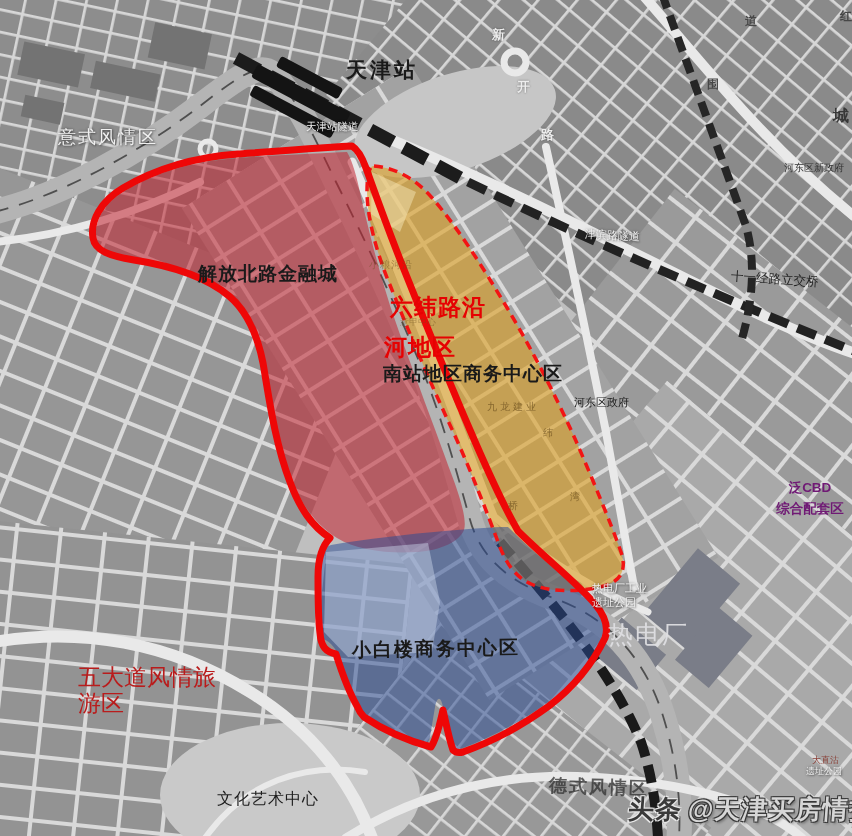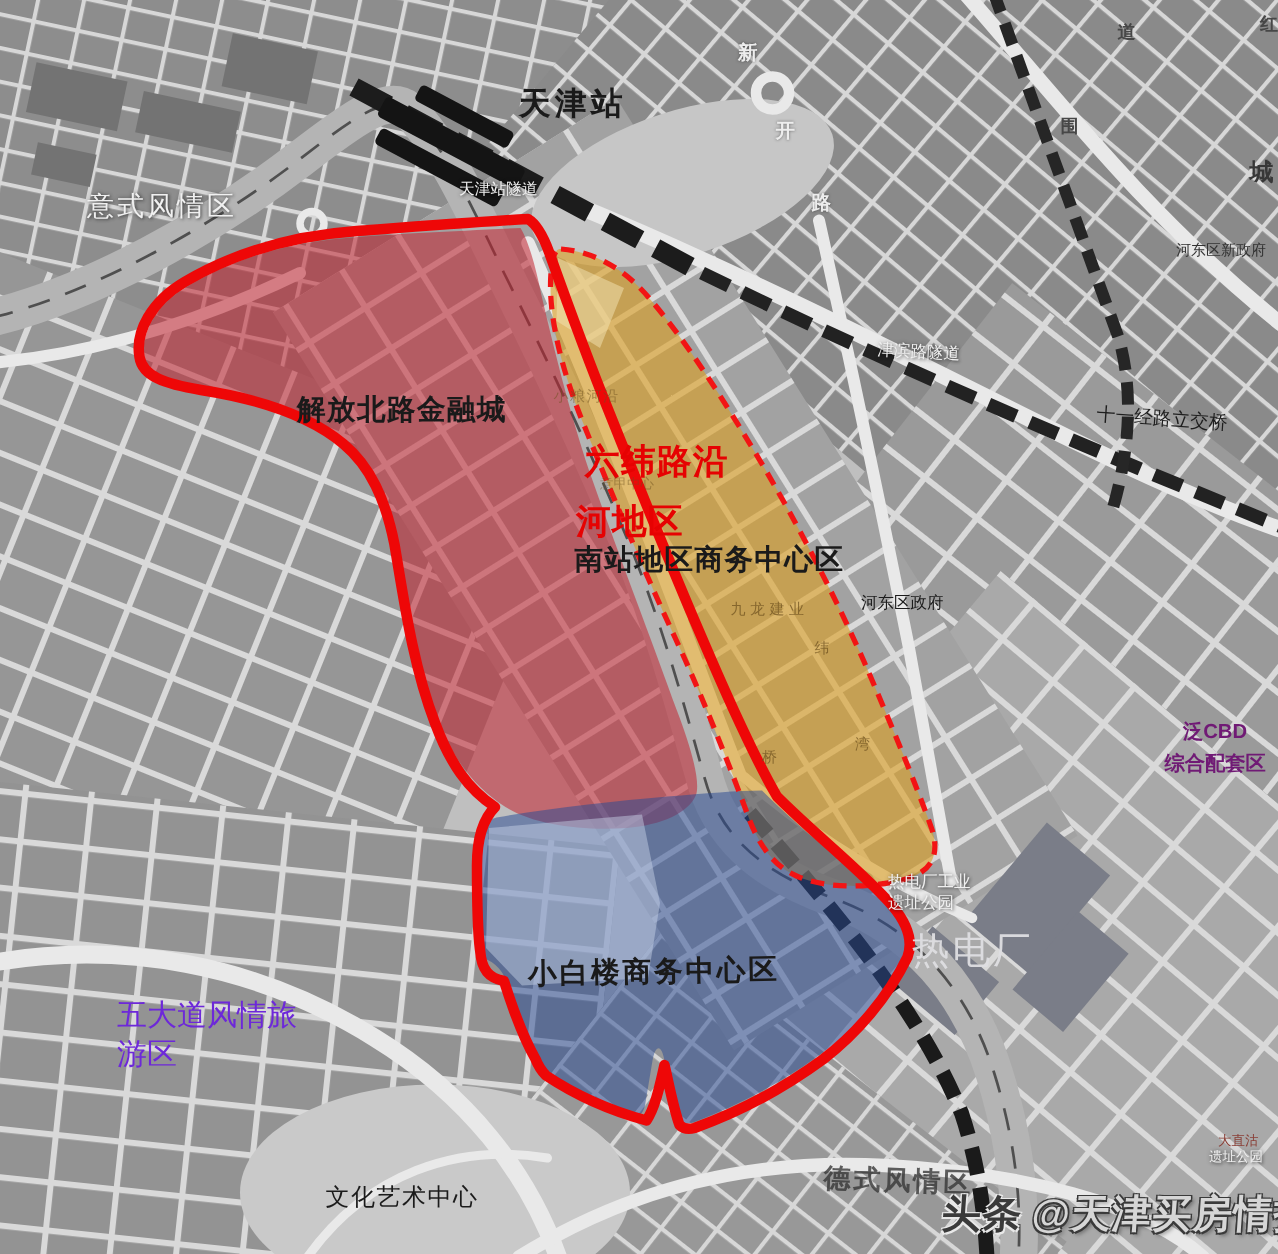--- a/index.html
+++ b/index.html
@@ -167,21 +167,21 @@
     <div>热电厂工业</div>
     <div>遗址公园</div>
   </div>
 
   <div class="lbl lbl-gray-big" style="left:608px;top:620px;width:160px;">
     <div style="font-size:25px;">热电厂</div>
   </div>
 
   <div class="lbl lbl-bold" style="left:352px;top:638px;font-size:19px;letter-spacing:2px;transform:rotate(-1deg);">小白楼商务中心区</div>
 
-  <div class="lbl" style="left:78px;top:664px;font-size:20px;line-height:26px;color:#6d28d9;">
+  <div class="lbl" style="left:78px;top:664px;font-size:23px;line-height:26px;color:#b91c1c;">
     <div>五大道风情旅</div>
     <div>游区</div>
   </div>
 
   <div class="lbl" style="left:217px;top:790px;font-size:16px;letter-spacing:1px;color:#1b1b1b;">文化艺术中心</div>
 
   <div class="lbl" style="left:549px;top:777px;font-size:18px;font-weight:700;letter-spacing:2px;color:rgba(55,55,55,.8);transform:rotate(2deg);">德式风情区</div>
 
   <div class="lbl" style="left:812px;top:755px;font-size:9px;color:#8a4038;">大直沽</div>
   <div class="lbl lbl-white" style="left:806px;top:766px;font-size:9px;">遗址公园</div>

